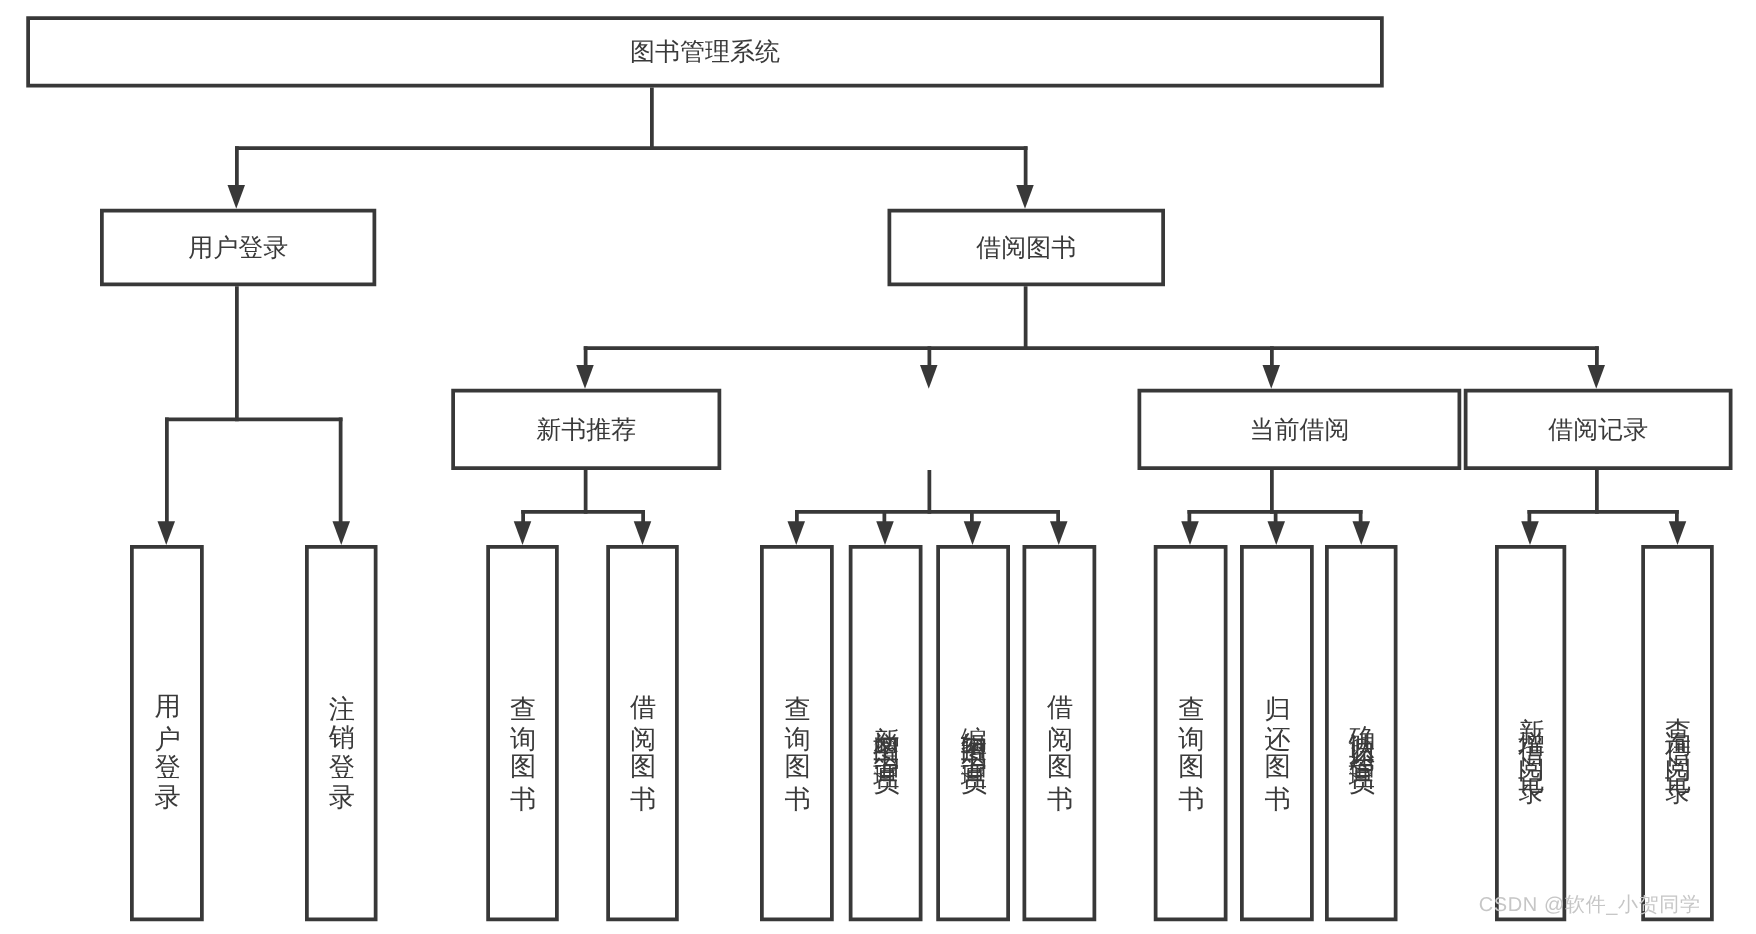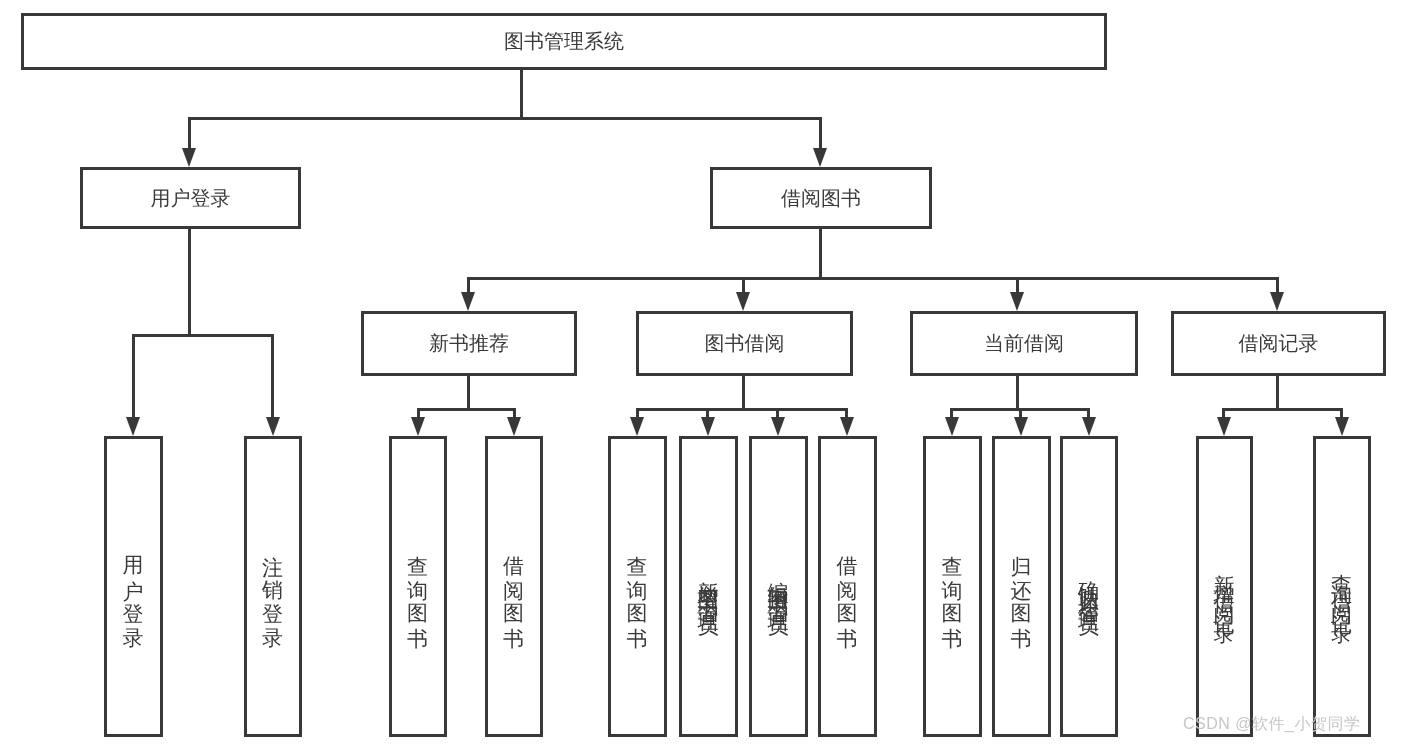--- a/index.html
+++ b/index.html
@@ -55,24 +55,21 @@
   <div class="box" style="left:80px;top:167px;width:221px;height:62px">
     <span class="hlabel">用户登录</span>
   </div>
   <div class="box" style="left:710px;top:167px;width:222px;height:62px">
     <span class="hlabel">借阅图书</span>
   </div>
 
   <div class="box" style="left:361px;top:311px;width:216px;height:65px">
     <span class="hlabel">新书推荐</span>
   </div>
-  <div class="box" style="left:636px;top:311px;width:217px;height:65px">
-    <span class="hlabel">图书借阅</span>
-  </div>
-  <div class="box" style="left:910px;top:311px;width:228px;height:65px">
+  <div class="box" style="left:910px;top:311px;width:259px;height:65px">
     <span class="hlabel">当前借阅</span>
   </div>
   <div class="box" style="left:1171px;top:311px;width:215px;height:65px">
     <span class="hlabel">借阅记录</span>
   </div>
 
   <div class="box" style="left:104px;top:436px;width:59px;height:301px">
     <span class="vlabel ls-wide">用户登录</span>
   </div>
   <div class="box" style="left:244px;top:436px;width:58px;height:301px">

